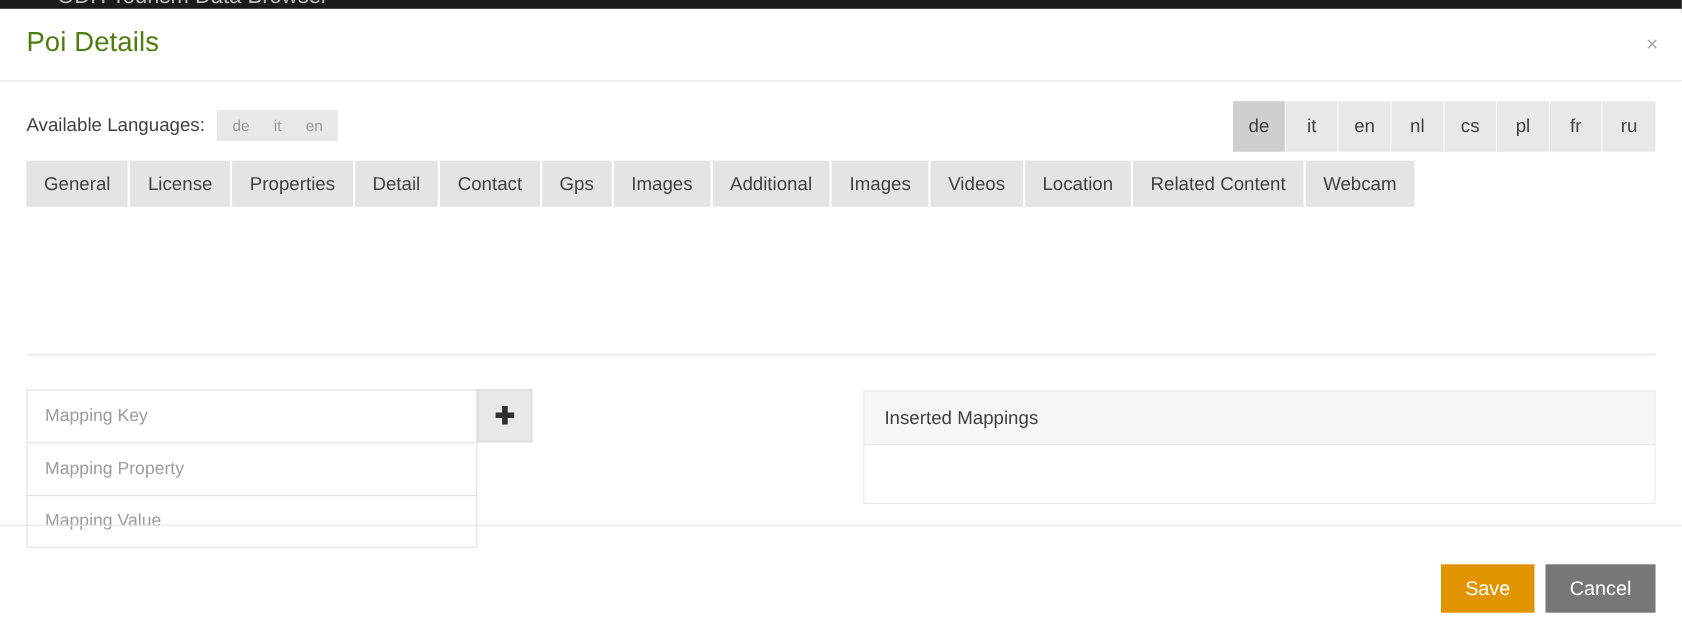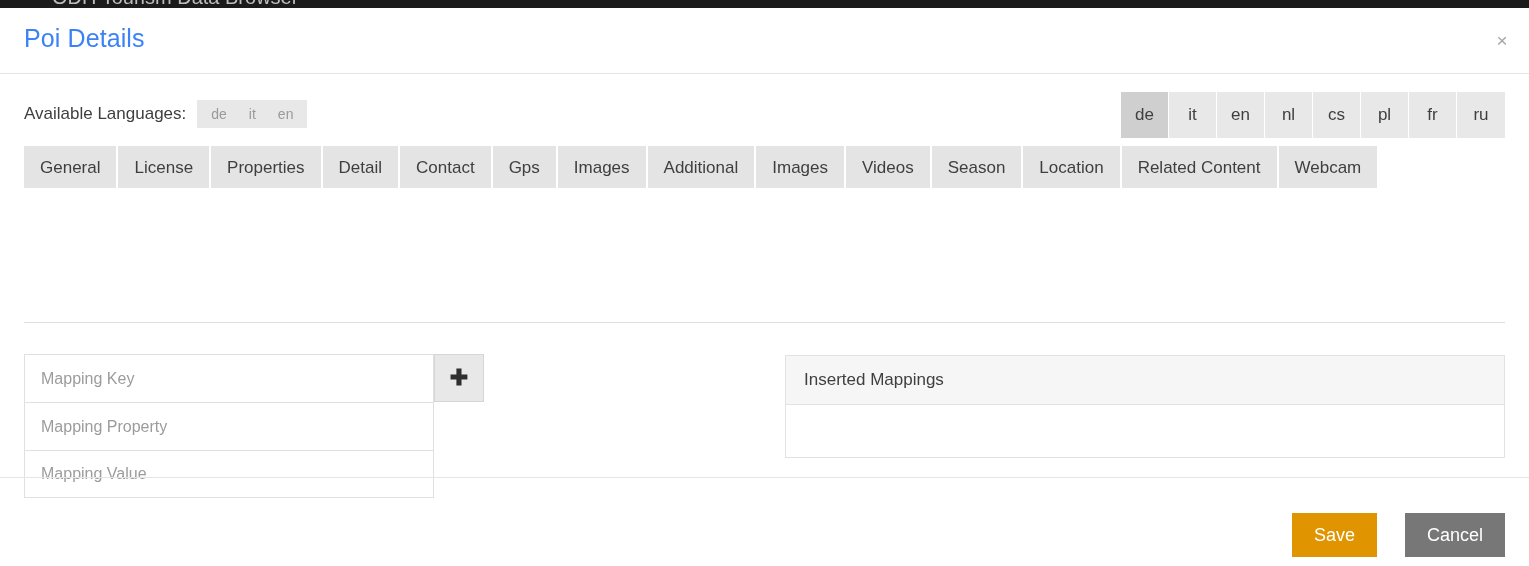--- a/index.html
+++ b/index.html
@@ -51,21 +51,21 @@
     height: 66px;
     border-bottom: 1px solid #e5e5e5;
     box-sizing: border-box;
   }
   #modal-title {
     position: absolute;
     left: 24px;
     top: 16px;
     font-size: 25px;
     font-weight: 300;
-    color: #3b82f6;
+    color: #4d7c0f;
     letter-spacing: 0.1px;
   }
   #modal-close {
     position: absolute;
     right: 14px;
     top: 20px;
     width: 26px;
     height: 26px;
     line-height: 24px;
     text-align: center;
@@ -250,21 +250,21 @@
     width: 1529px;
     height: 89px;
     border-top: 1px solid #e5e5e5;
     box-sizing: border-box;
   }
   #footer-actions {
     position: absolute;
     right: 24px;
     top: 35px;
     display: flex;
-    gap: 28px;
+    gap: 10px;
   }
   .footer-btn {
     height: 44px;
     padding: 0 22px;
     border: none;
     font-size: 18px;
     color: #ffffff;
     cursor: pointer;
     font-family: "Liberation Sans", sans-serif;
   }
@@ -312,21 +312,20 @@
           <div class="tab">General</div>
           <div class="tab">License</div>
           <div class="tab">Properties</div>
           <div class="tab">Detail</div>
           <div class="tab">Contact</div>
           <div class="tab">Gps</div>
           <div class="tab">Images</div>
           <div class="tab">Additional</div>
           <div class="tab">Images</div>
           <div class="tab">Videos</div>
-          <div class="tab">Season</div>
           <div class="tab">Location</div>
           <div class="tab">Related Content</div>
           <div class="tab">Webcam</div>
         </div>
     </div>
     <div id="tab-underline"></div>
 
     <div id="mapping-form">
       <div id="mapping-inputs">
         <input type="text" id="mapping-key-input" placeholder="Mapping Key" value="" style="">

